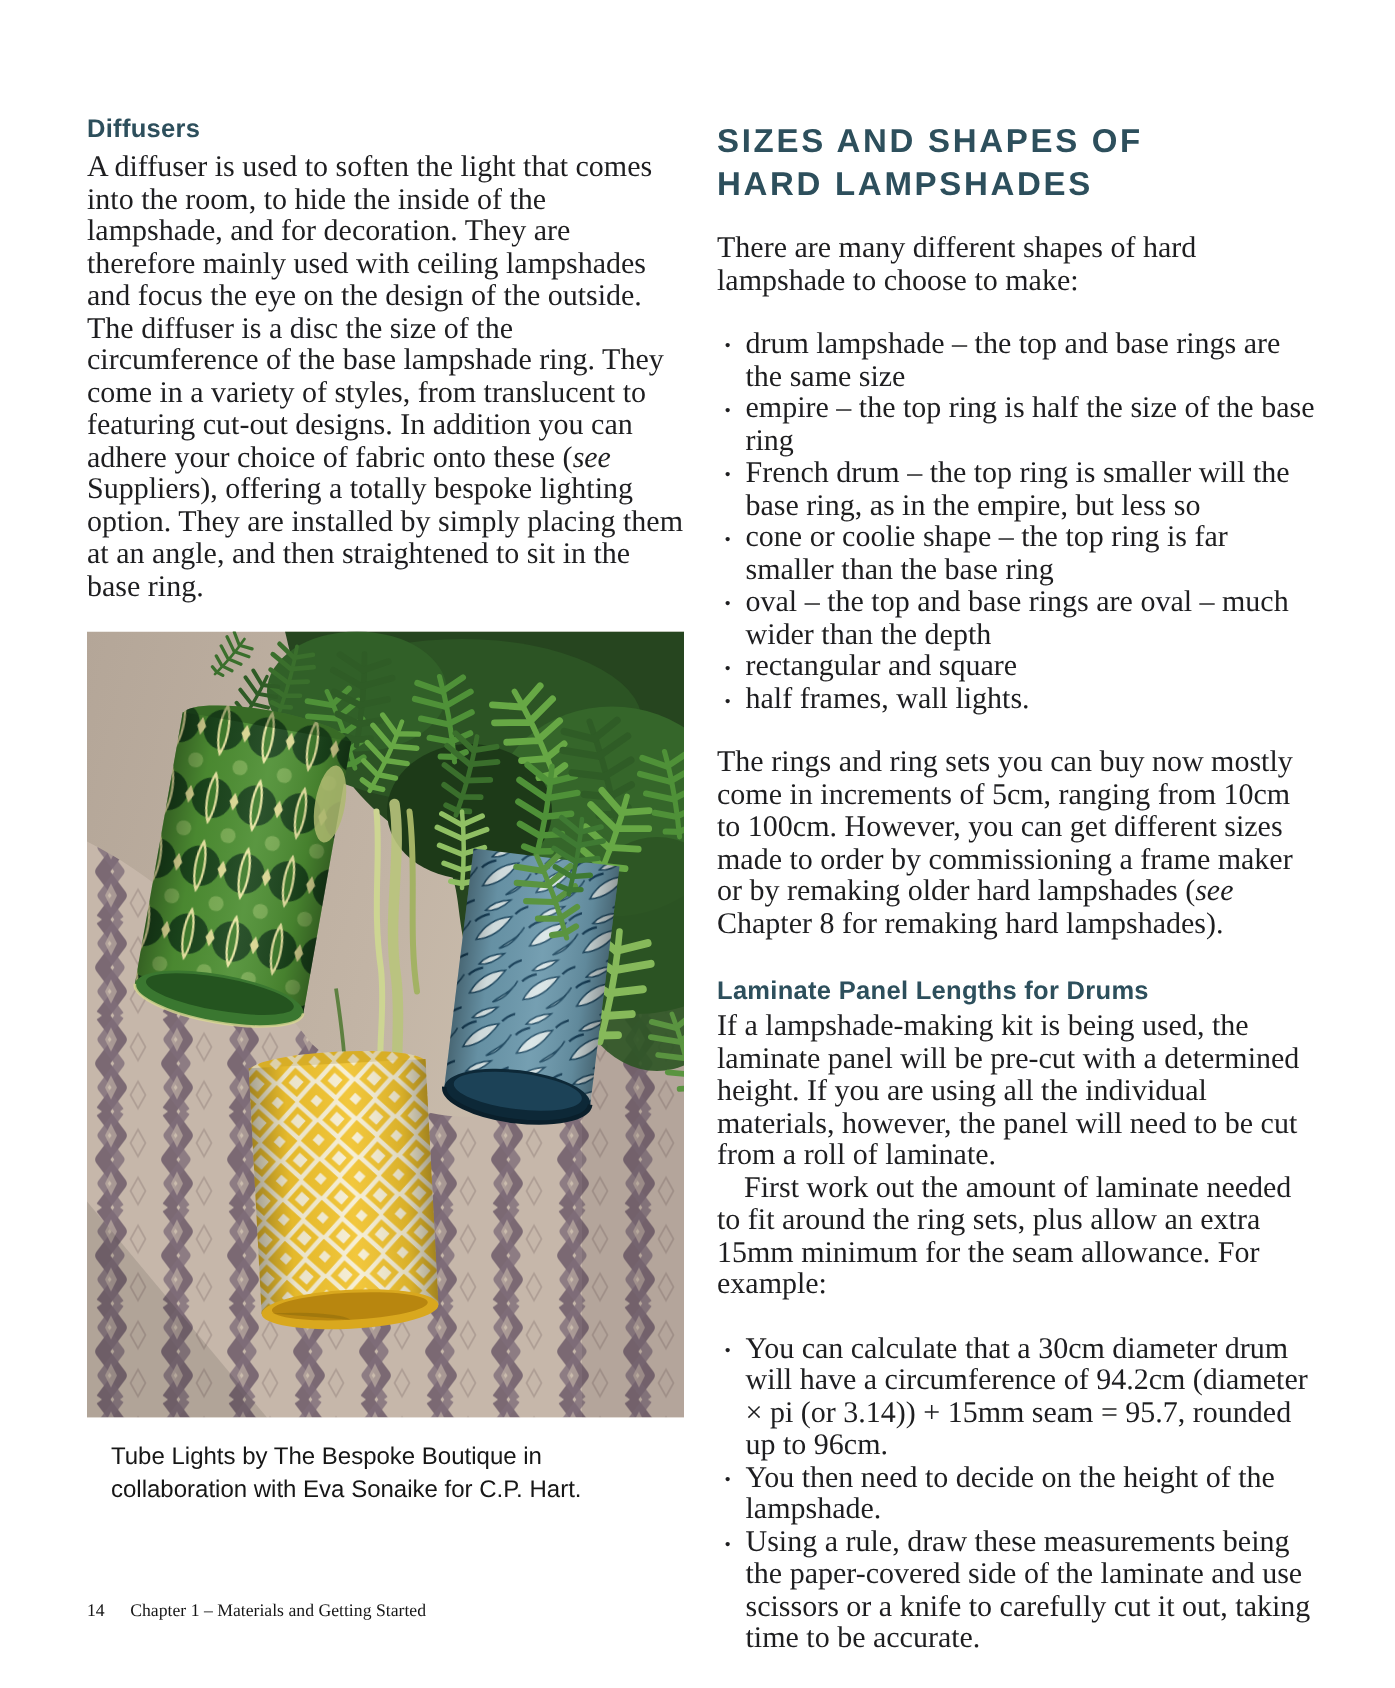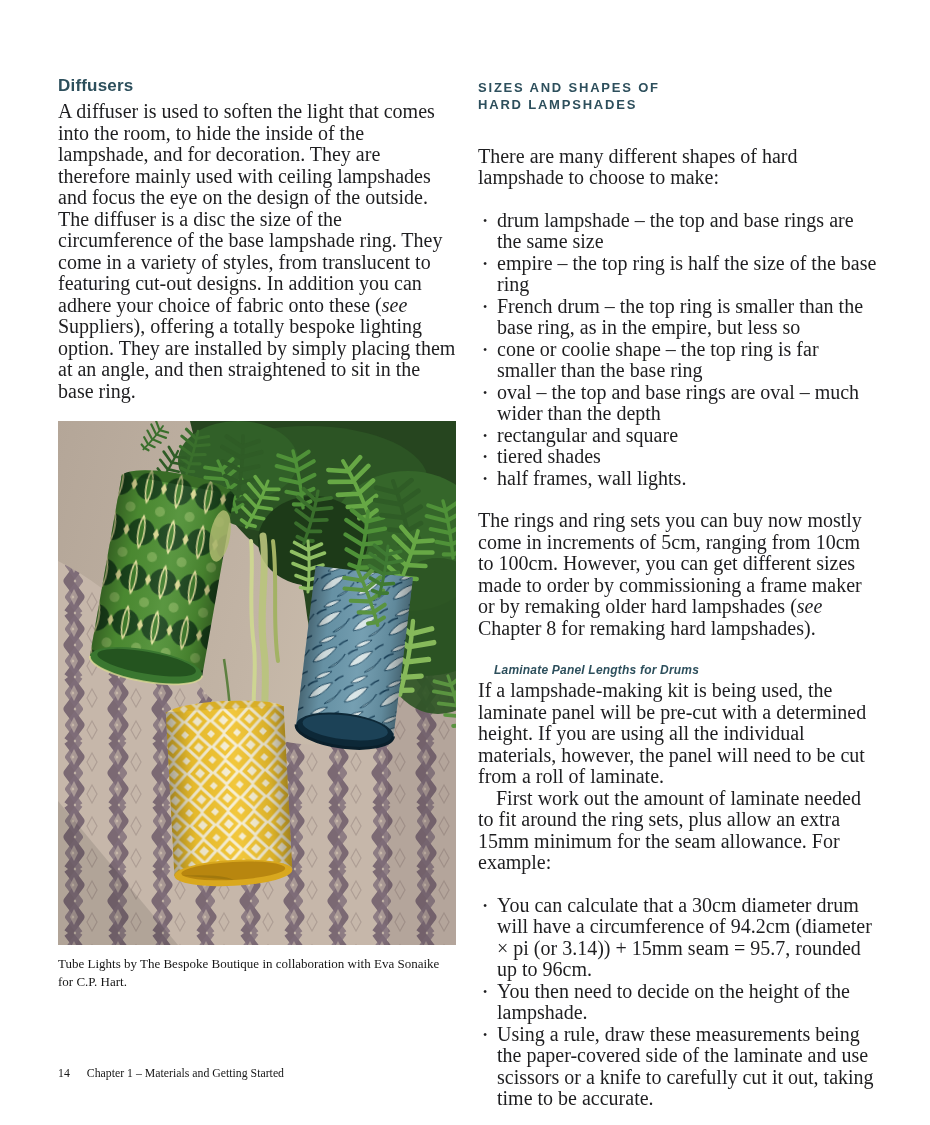--- a/index.html
+++ b/index.html
@@ -4,37 +4,37 @@
 <style>
   html,body{margin:0;padding:0;background:#ffffff;}
   .page{position:relative;width:930px;height:1125px;background:#ffffff;overflow:hidden;
         font-family:"Liberation Serif",serif;color:#1e1e20;}
   .col{position:absolute;}
   .col-left{left:58px;top:76px;width:398px;}
   .col-right{left:478px;top:80px;width:402px;}
 
   h1,h2,h3{font-family:"Liberation Sans",sans-serif;color:var(--c-heading_teal,#2d4f5c);}
   h2.sec{font-size:17px;font-weight:700;margin:0 0 5px 0;letter-spacing:.2px;}
-  h1.sec{font-size:13px;font-weight:700;letter-spacing:1.8px;line-height:1.3;margin:0;}
+  h1.sec{font-size:22px;font-weight:700;letter-spacing:1.8px;line-height:1.3;margin:0;}
   h1.sec span{display:block;}
-  h3.sub{font-size:12px;font-weight:700;margin:24px 0 3px 16px;letter-spacing:.2px;font-style:italic;}
+  h3.sub{font-size:17px;font-weight:700;margin:24px 0 3px 0;letter-spacing:.2px;}
 
   p.body{font-size:20px;line-height:21.5px;margin:0;}
   p.mt{margin-top:21px;}
   p.indent{text-indent:18px;}
   em{font-style:italic;}
 
   ul.blist{list-style:none;margin:21px 0 0 0;padding:0 0 0 19px;font-size:20px;line-height:21.5px;}
   ul.blist li{position:relative;}
   ul.blist li::before{content:"\2022";position:absolute;left:-14px;top:1px;font-size:12px;color:#1e1e20;}
 
   figure.photo{margin:19px 0 10px 0;width:398px;height:524px;}
   figure.photo svg{display:block;width:398px;height:524px;}
 
-  p.caption{font-family:Liberation Serif, serif;font-size:13px;line-height:1.38;margin:0;color:#161616;}
+  p.caption{font-family:Liberation Sans, sans-serif;font-size:16px;line-height:1.38;margin:16px;color:#161616;}
 
   .footer{position:absolute;left:58px;top:1066px;font-family:Liberation Serif, serif;
           font-size:11.8px;color:#161616;}
   .footer .pnum{margin-right:17px;}
 </style>
 </head>
 <body>
 
 <div class="page">
 
@@ -178,30 +178,29 @@
 
     <p class="caption">Tube Lights by The Bespoke Boutique in collaboration with Eva Sonaike for C.P. Hart.</p>
   </div>
 
   <div class="col col-right">
     <h1 class="sec">
         <span>SIZES AND SHAPES OF</span>
         <span>HARD LAMPSHADES</span>
       </h1>
 
-    <p class="body" style="margin-top:32px">There are many different shapes of hard lampshade to choose to make:</p>
+    <p class="body" style="margin-top:18px">There are many different shapes of hard lampshade to choose to make:</p>
 
     <ul class="blist">
       <li>drum lampshade – the top and base rings are the same size</li>
       <li>empire – the top ring is half the size of the base ring</li>
-      <li>French drum – the top ring is smaller than the base ring, as in the empire, but less so</li>
+      <li>French drum – the top ring is smaller will the base ring, as in the empire, but less so</li>
       <li>cone or coolie shape – the top ring is far smaller than the base ring</li>
       <li>oval – the top and base rings are oval – much wider than the depth</li>
       <li>rectangular and square</li>
-      <li>tiered shades</li>
       <li>half frames, wall lights.</li>
     </ul>
 
     <p class="body mt"><span>The rings and ring sets you can buy now mostly come in increments of 5cm, ranging from 10cm to 100cm. However, you can get different sizes made to order by commissioning a frame maker or by remaking older hard lampshades (</span><em>see</em><span> Chapter 8 for remaking hard lampshades).</span></p>
 
     <h3 class="sub">Laminate Panel Lengths for Drums</h3>
     <p class="body">If a lampshade-making kit is being used, the laminate panel will be pre-cut with a determined height. If you are using all the individual materials, however, the panel will need to be cut from a roll of laminate.</p>
     <p class="body indent">First work out the amount of laminate needed to fit around the ring sets, plus allow an extra 15mm minimum for the seam allowance. For example:</p>
 
     <ul class="blist">

